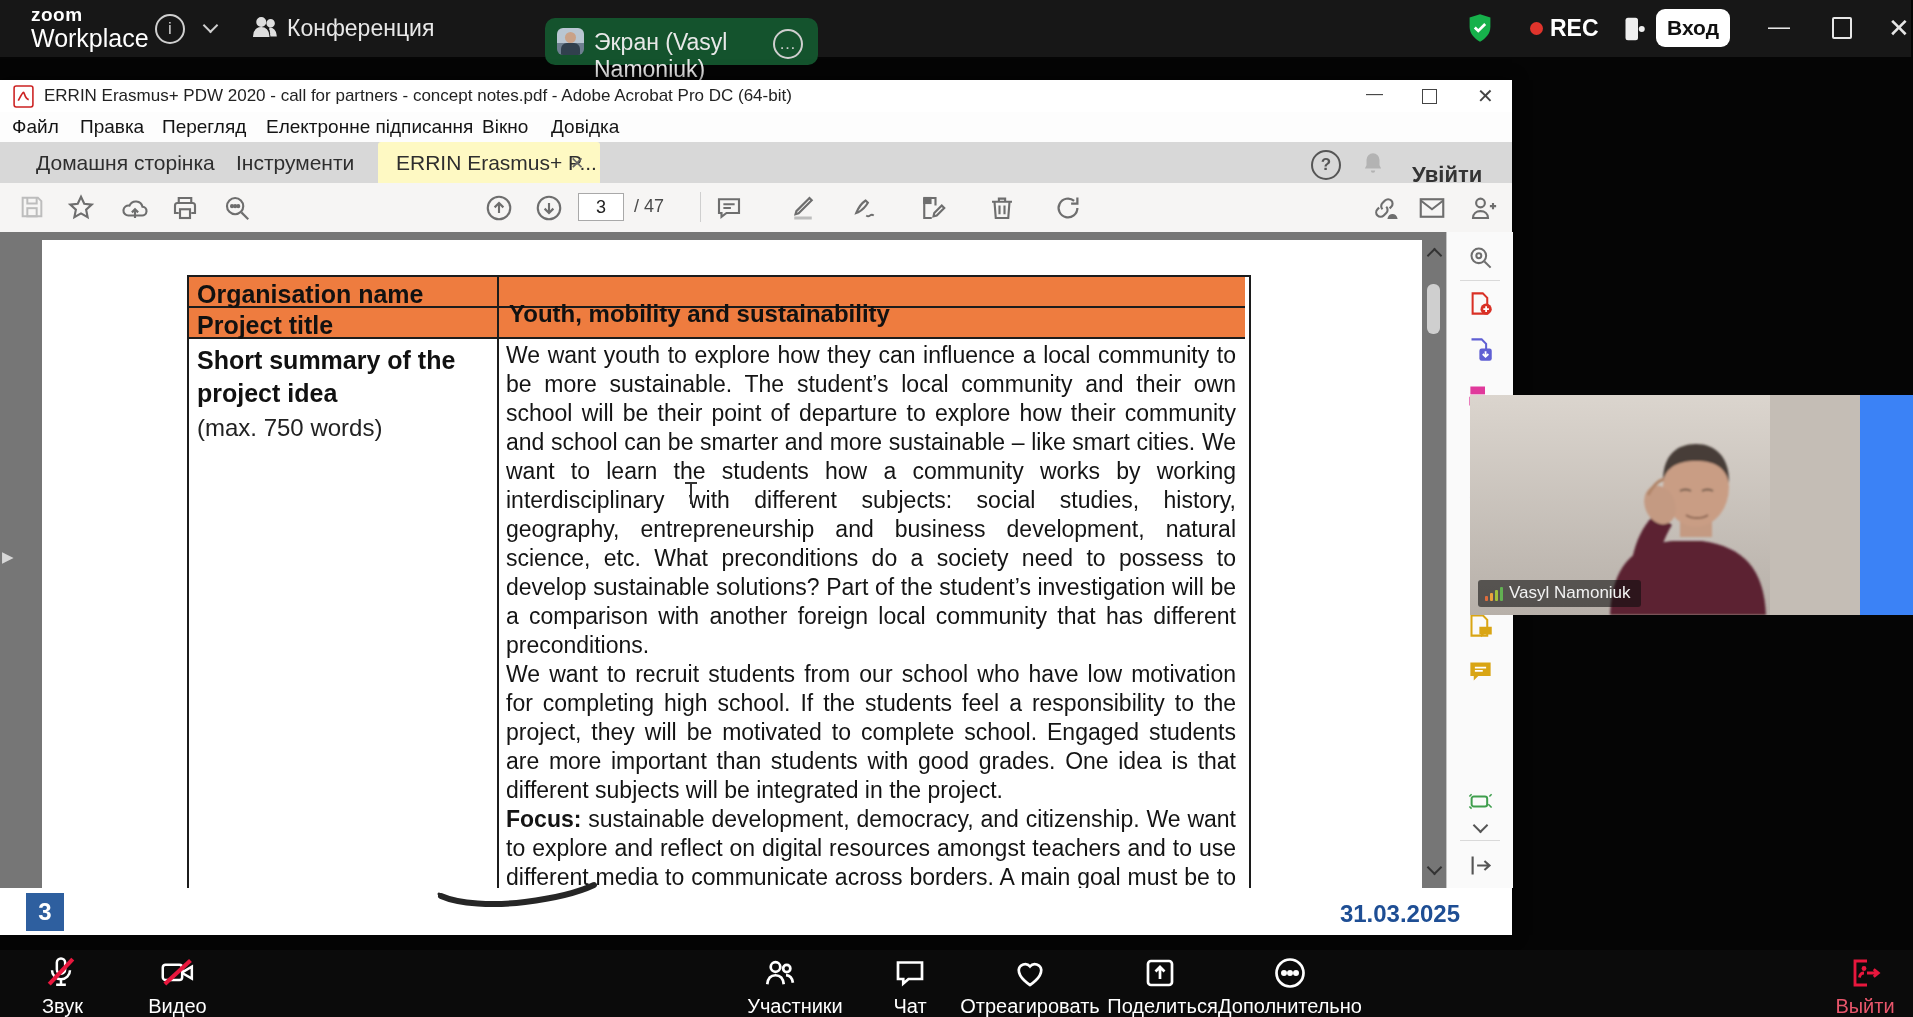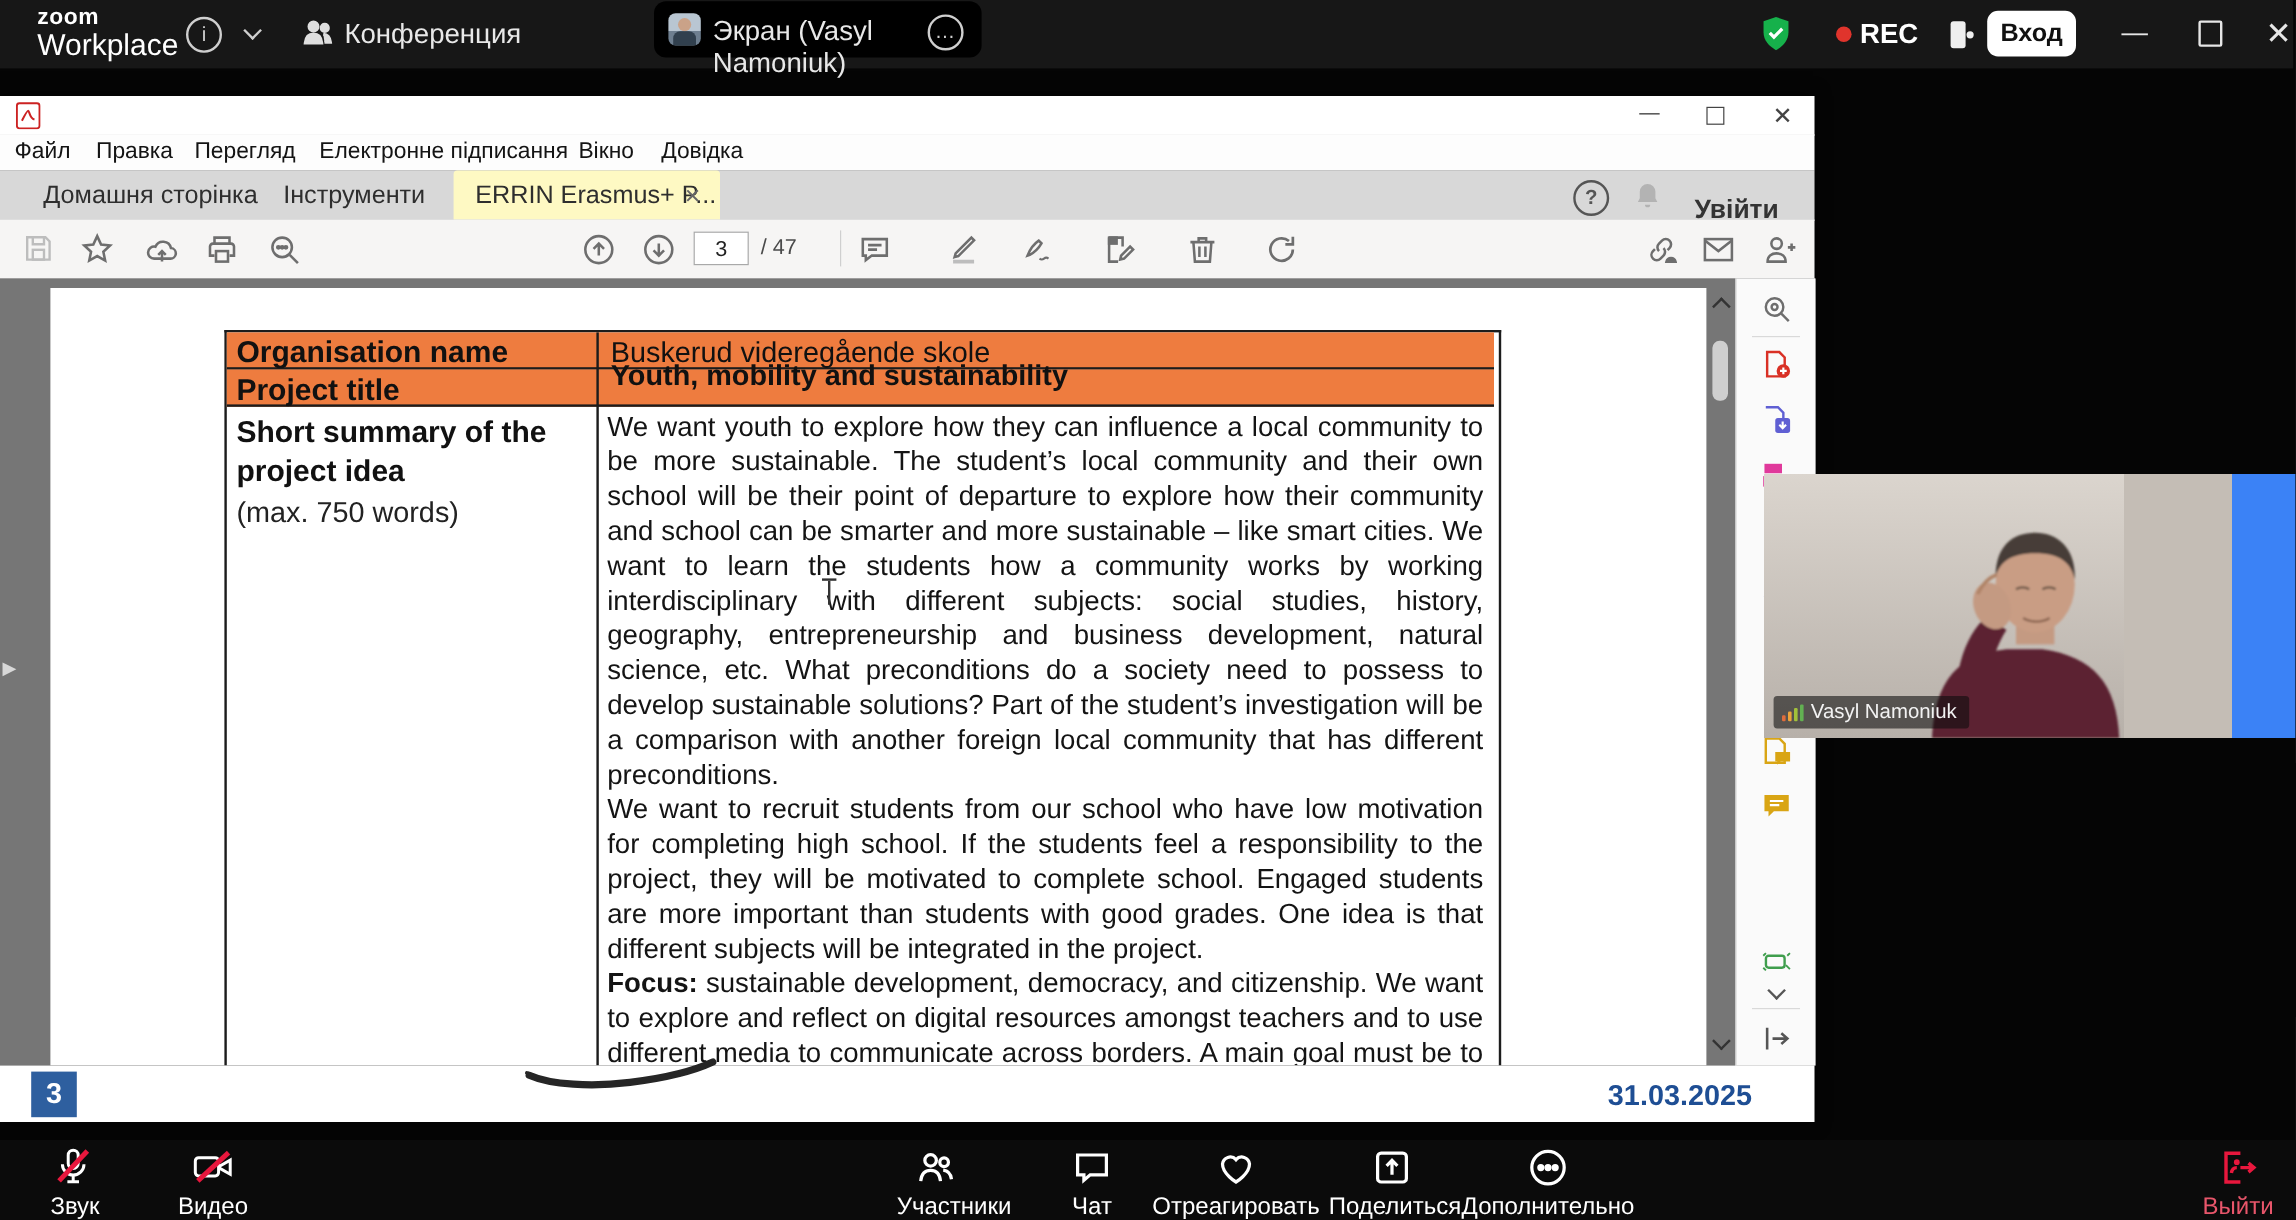--- a/index.html
+++ b/index.html
@@ -8,21 +8,21 @@
   .ab{position:absolute;}
   
   #topbar{left:0;top:0;width:1911px;height:57px;background:#171717;}
   .tb-txt{color:#e8e8e8;font-size:23px;}
   #zoom-logo1{left:31px;top:4px;color:#fff;font-size:19px;font-weight:700;letter-spacing:.5px;}
   #zoom-logo2{left:31px;top:24px;color:#fff;font-size:25px;font-weight:500;}
   .circ-ic{width:26px;height:26px;border:2px solid #cfcfcf;border-radius:50%;color:#cfcfcf;
            font-size:17px;text-align:center;line-height:25px;}
   .chev{display:inline-block;width:9px;height:9px;border-right:2.4px solid #cfcfcf;border-bottom:2.4px solid #cfcfcf;}
   .chev.down{transform:rotate(45deg);}
-  #active-tab{left:545px;top:1px;width:273px;height:47px;background:#000000;border-radius:10px;}
+  #active-tab{left:545px;top:18px;width:273px;height:47px;background:#14532d;border-radius:10px;}
   #rec-dot{width:13px;height:13px;border-radius:50%;background:#E0342C;}
   #login-btn{left:1656px;top:9px;width:74px;height:38px;background:#fff;border-radius:9px;
              color:#111;font-size:21px;font-weight:600;text-align:center;line-height:38px;}
   .winctl{color:#e6e6e6;font-size:22px;line-height:30px;}
   
   #acrobat{left:0;top:80px;width:1512px;height:855px;background:#767676;box-shadow:0 0 14px rgba(0,0,0,.7);}
   #a-title{left:0;top:0;width:1512px;height:32px;background:#fff;border-bottom:1px solid #e3e3e3;}
   #a-title-text{left:44px;top:6px;color:#222;font-size:17px;}
   .awin{color:#444;font-size:17px;}
   #a-menu{left:0;top:32px;width:1512px;height:30px;background:#fdfdfd;}
@@ -120,20 +120,21 @@
 
   <div id="acrobat" class="ab">
 
     <div id="a-title" class="ab">
       <div class="ab" style="left:13px;top:5px;">
         <svg width="21" height="23" viewBox="0 0 20 22">
             <rect x="1" y="1" width="18" height="20" rx="2" fill="#fff" stroke="#c22" stroke-width="1.5"></rect>
             <path d="M5 15c2-4 4-8 5-8s1 6 5 7" stroke="#c22" stroke-width="1.6" fill="none"></path>
           </svg>
       </div>
+      <div id="a-title-text" class="ab">ERRIN Erasmus+ PDW 2020 - call for partners - concept notes.pdf - Adobe Acrobat Pro DC (64-bit)</div>
       <div class="ab awin" style="left:1366px;top:4px;">—</div>
       <div class="ab" style="left:1422px;top:9px;width:13px;height:13px;border:1.6px solid #444;"></div>
       <div class="ab awin" style="left:1477px;top:4px;font-size:20px;">✕</div>
     </div>
 
     <div id="a-menu" class="ab">
       <div class="ab menu-item" style="left:12px;">Файл</div>
       <div class="ab menu-item" style="left:80px;">Правка</div>
       <div class="ab menu-item" style="left:162px;">Перегляд</div>
       <div class="ab menu-item" style="left:266px;">Електронне підписання</div>
@@ -241,21 +242,20 @@
 
     <div id="a-content" class="ab">
       <div id="pdf-page" class="ab"></div>
 
       <div class="ab" style="left:187px;top:43px;width:1060px;height:613px;border:2px solid #1c1c1c;border-bottom:none;"></div>
       <div class="ab orange" style="left:189px;top:45px;width:1056px;height:29px;border-bottom:2px solid #1c1c1c;"></div>
       <div class="ab orange" style="left:189px;top:76px;width:1056px;height:29px;border-bottom:2px solid #1c1c1c;"></div>
       <div class="ab" style="left:497px;top:45px;width:2px;height:611px;background:#1c1c1c;"></div>
 
       <div class="ab cellb" style="left:197px;top:48px;font-size:25px;">Organisation name</div>
-      <div class="ab" style="left:509px;top:49px;font-size:24px;color:#111;">Buskerud videregående skole</div>
       <div class="ab cellb" style="left:197px;top:79px;font-size:25px;">Project title</div>
       <div class="ab cellb" style="left:509px;top:68px;font-size:24px;">Youth, mobility and sustainability</div>
 
       <div class="ab cellb" style="left:197px;top:112px;font-size:25px;line-height:33px;">
         <span>Short summary of the</span><br>
         <span>project idea</span>
       </div>
       <div class="ab" style="left:197px;top:182px;font-size:24px;color:#222;">(max. 750 words)</div>
 
       <div id="body-text" class="ab" style="left:506px;top:109px;width:730px;height:547px;overflow:hidden;">

